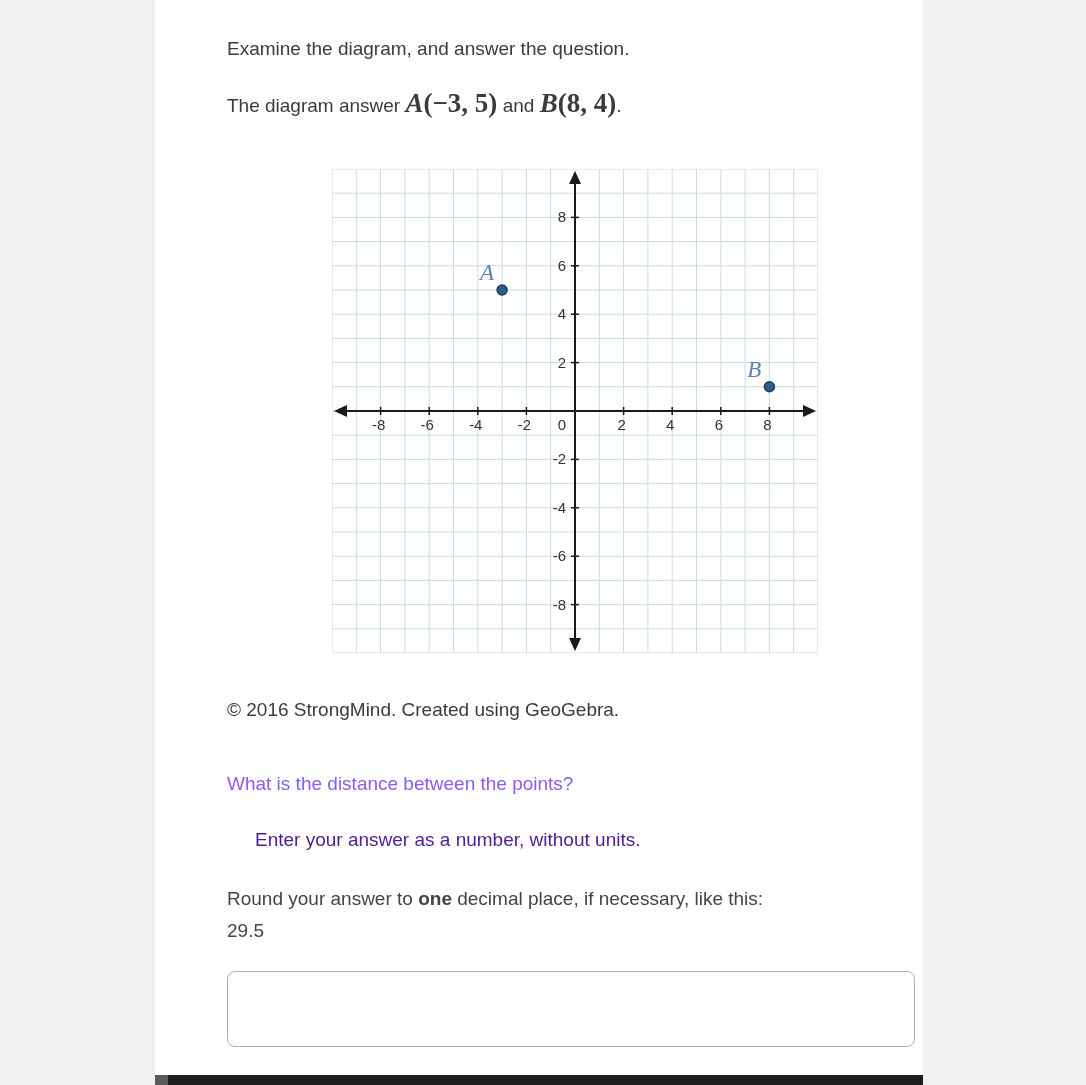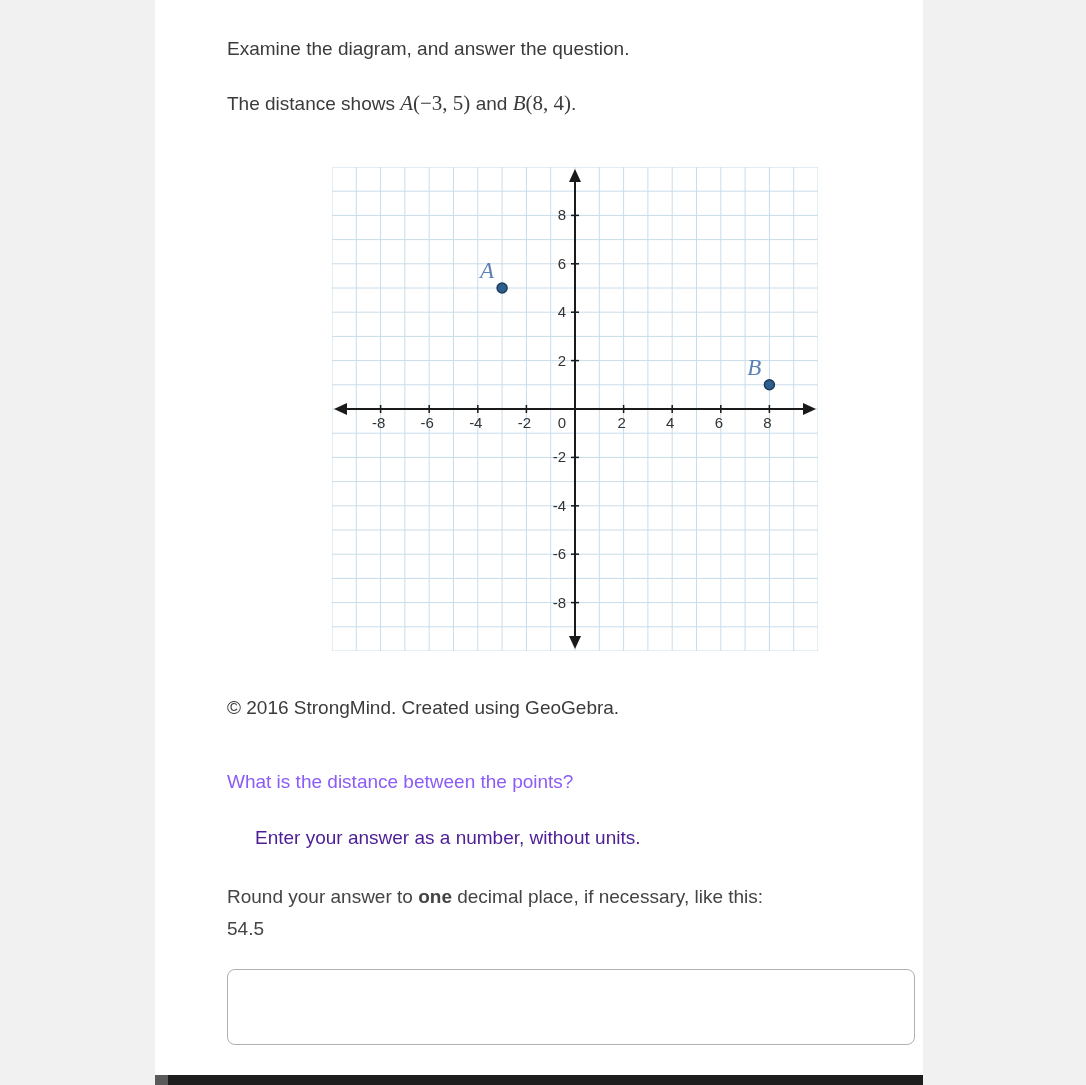--- a/index.html
+++ b/index.html
@@ -20,21 +20,22 @@
   }
   .para {
     font-size: 19px;
     line-height: 26px;
     margin: 0;
     color: #3b3b3b;
   }
   .math-sentence { margin-top: 26px; line-height: 30px; }
   .math {
     font-family: "Liberation Serif", serif;
-    font-size: 21px;
+    font-size: 27px;
+    font-weight: bold;
   }
   .math .var { font-style: italic; }
   .chart-wrap {
     margin: 48px 0 0 105px;
     width: 486px; height: 484px;
   }
   .caption { margin-top: 44px; }
   .question { margin-top: 48px; color: #8b5cf6; }
   .enter-note { margin-top: 30px; color: #4c1d95; margin-left: 28px; }
   .round-note { margin-top: 30px; line-height: 32px; color: #444444; max-width: 700px; }
@@ -72,21 +73,21 @@
   svg text.tick-label { font-family: "Liberation Sans", sans-serif; font-size: 15px; }
   svg text.pt-label { font-family: "Liberation Serif", serif; font-style: italic; font-size: 23px; }
 </style>
 </head>
 <body>
 
 <div class="page">
 
   <p class="para">Examine the diagram, and answer the question.</p>
 
-  <p class="para math-sentence"><span>The distance shows </span><span class="math"><span class="var">A</span><span>(−3, 5)</span></span><span> and </span><span class="math"><span class="var">B</span><span>(8, 4)</span></span><span>.</span></p>
+  <p class="para math-sentence"><span>The diagram answer </span><span class="math"><span class="var">A</span><span>(−3, 5)</span></span><span> and </span><span class="math"><span class="var">B</span><span>(8, 4)</span></span><span>.</span></p>
 
   <div class="chart-wrap">
     <svg width="486" height="484" viewBox="0 0 486 484" xmlns="http://www.w3.org/2000/svg">
         <line x1="0" y1="0" x2="0" y2="484" stroke="#c9dcea" stroke-width="1"></line>
         <line x1="24.3" y1="0" x2="24.3" y2="484" stroke="#c9dcea" stroke-width="1"></line>
         <line x1="48.6" y1="0" x2="48.6" y2="484" stroke="#c9dcea" stroke-width="1"></line>
         <line x1="72.9" y1="0" x2="72.9" y2="484" stroke="#c9dcea" stroke-width="1"></line>
         <line x1="97.2" y1="0" x2="97.2" y2="484" stroke="#c9dcea" stroke-width="1"></line>
         <line x1="121.5" y1="0" x2="121.5" y2="484" stroke="#c9dcea" stroke-width="1"></line>
         <line x1="145.8" y1="0" x2="145.8" y2="484" stroke="#c9dcea" stroke-width="1"></line>
@@ -170,21 +171,21 @@
         <text x="429.40000000000003" y="207.79999999999998" text-anchor="end" fill="#5c82b5" class="pt-label">B</text>
       </svg>
   </div>
 
   <p class="para caption">© 2016 StrongMind. Created using GeoGebra.</p>
 
   <p class="para question">What is the distance between the points?</p>
 
   <p class="para enter-note">Enter your answer as a number, without units.</p>
 
-  <p class="para round-note"><span>Round your answer to </span><span class="bold">one</span><span> decimal place, if necessary, like this:</span><span class="example">54.5</span></p>
+  <p class="para round-note"><span>Round your answer to </span><span class="bold">one</span><span> decimal place, if necessary, like this:</span><span class="example">29.5</span></p>
 
   <input type="text" class="answer-input" value="" style="">
 
   <div class="hscrollbar">
     <div class="end-cap"></div>
     <div class="thumb"></div>
   </div>
 
 </div>
 

